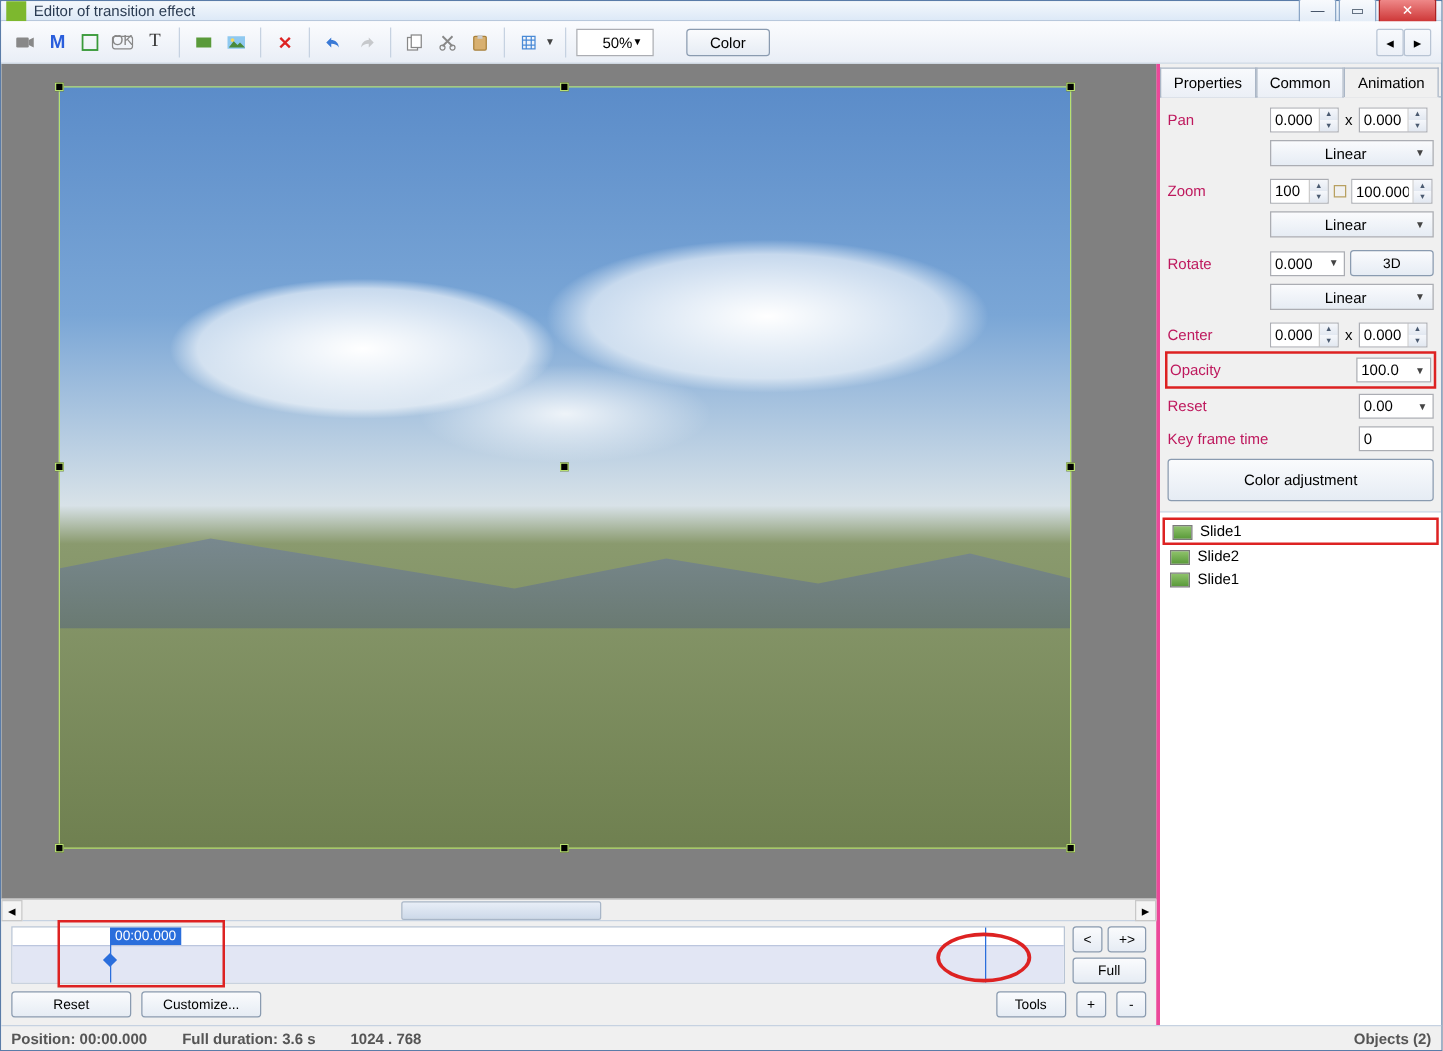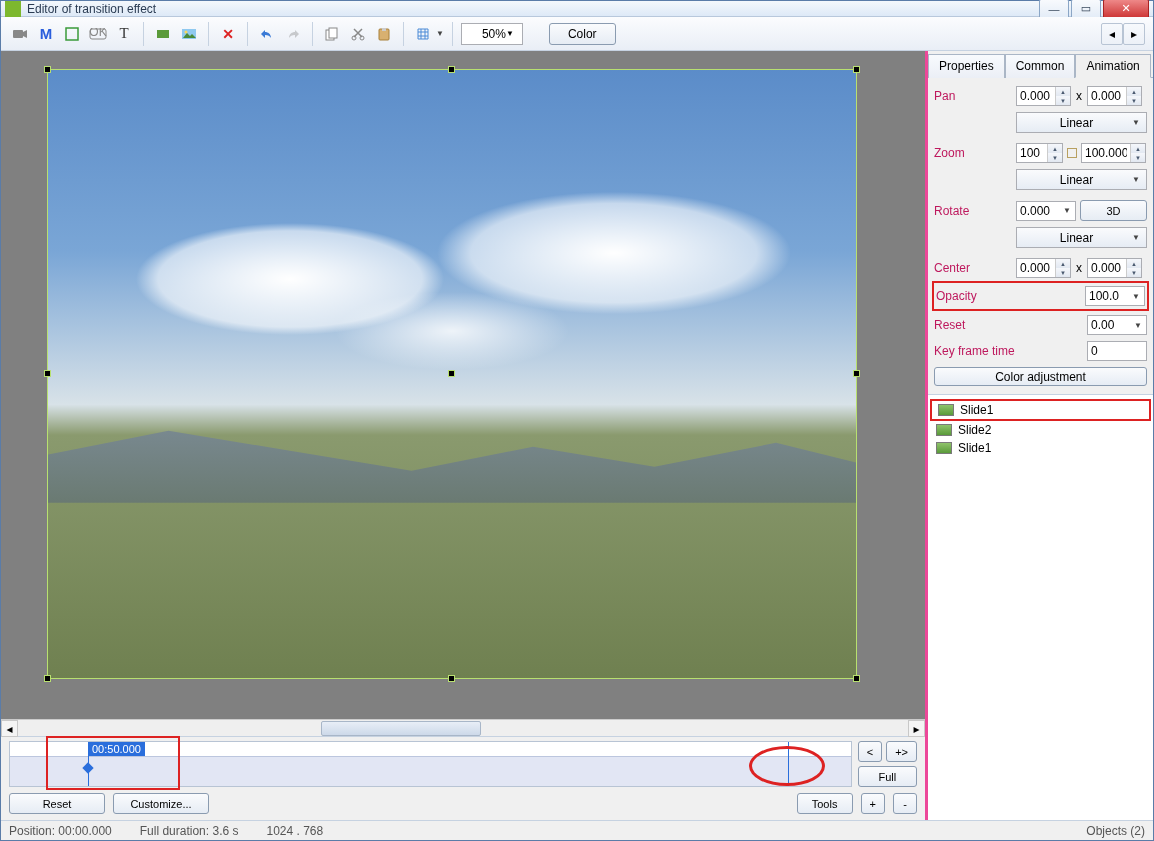--- a/index.html
+++ b/index.html
@@ -47,49 +47,49 @@
 .prow{display:flex;align-items:center;margin-bottom:6px;gap:4px;}
 .plabel{width:78px;color:#be185d;}
 .spin{display:flex;border:1px solid #abadb3;background:#fff;height:20px;}
 .spin input{border:none;width:38px;padding:0 3px;font-size:12px;outline:none;}
 .spin.wide input{width:48px;}
 .spinbtns{width:15px;display:flex;flex-direction:column;border-left:1px solid #ccc;}
 .spinbtns div{flex:1;font-size:6px;display:flex;align-items:center;justify-content:center;background:linear-gradient(#f5f7fb,#e2e8f1);color:#4a5a70;}
 .xlabel{margin:0 1px;}
 .ddl{flex:1;height:21px;border:1px solid #abadb3;background:linear-gradient(#fafbfd,#e6ecf4);display:flex;align-items:center;justify-content:center;position:relative;padding:0 18px 0 8px;}
 .ddl::after{content:"▼";position:absolute;right:6px;font-size:8px;color:#444;}
-.fullbtn{height:19px;background:linear-gradient(#fafbfd,#e6ecf4);border:1px solid #8a9bb0;border-radius:3px;width:100%;}
+.fullbtn{height:34px;background:linear-gradient(#fafbfd,#e6ecf4);border:1px solid #8a9bb0;border-radius:3px;width:100%;}
 .small-dd{width:60px;height:20px;border:1px solid #abadb3;background:#fff;display:flex;align-items:center;padding:0 3px;position:relative;}
 .small-dd::after{content:"▼";position:absolute;right:4px;font-size:8px;color:#444;}
 .small-num{width:60px;height:20px;border:1px solid #abadb3;background:#fff;padding:0 3px;display:flex;align-items:center;}
 .prow.right-num{justify-content:space-between;}
 .red-box{border:2px solid #d22;padding:3px 2px;margin:-3px -2px 4px;}
 
 .slide-list{flex:1;background:#fff;border-top:1px solid #c6d2e1;padding:4px 2px;}
-.slide-item{display:flex;align-items:center;gap:6px;padding:2px 6px;}
+.slide-item{display:flex;align-items:flex-end;gap:6px;padding:2px 6px;}
 .slide-item.sel{border:2px solid #d22;}
 .slide-ico{width:16px;height:12px;background:linear-gradient(#8fc36b,#5a9a3a);border:1px solid #7a7a7a;}
 
 .bottom{padding:4px 8px 0;background:#f0f0f0;border-top:1px solid #c6d2e1;}
 .timeline{display:flex;gap:6px;align-items:stretch;margin-bottom:6px;}
 .tl-track{flex:1;height:46px;border:1px solid #b8c4d4;background:#fff;position:relative;}
 .tl-shade{position:absolute;inset:14px 0 0 0;background:#e2e6f4;border-top:1px solid #bcc6de;}
 .tl-time{position:absolute;left:78px;top:0;height:14px;background:#2a6edc;color:#fff;padding:0 4px;font-size:11px;display:flex;align-items:center;}
 .tl-marker{position:absolute;left:78px;top:14px;bottom:0;width:1px;background:#2a6edc;}
 .tl-key{position:absolute;left:74px;top:22px;width:8px;height:8px;background:#2a6edc;transform:rotate(45deg);}
 .tl-redbox{position:absolute;left:36px;top:-6px;width:134px;height:54px;border:2px solid #d22;}
 .tl-ellipse{position:absolute;right:26px;top:4px;width:76px;height:40px;border:3px solid #d22;border-radius:50%;}
 .tl-cursor{position:absolute;right:62px;top:0;bottom:0;width:1px;background:#2a6edc;}
 .tl-btns{display:flex;flex-direction:column;gap:4px;}
 .tl-btns .row{display:flex;gap:4px;}
 .sbtn{height:21px;padding:0 8px;min-width:24px;background:linear-gradient(#fafbfd,#e6ecf4);border:1px solid #8a9bb0;border-radius:3px;font-size:11px;}
 .bottom-row{display:flex;gap:8px;align-items:center;margin-bottom:6px;}
 .bottom-row .spacer{flex:1;}
 
-.status{height:20px;background:#f0f0f0;border-top:1px solid #c6d2e1;display:flex;align-items:center;padding:0 8px;gap:28px;color:#555;font-size:11px;}
+.status{height:20px;background:#f0f0f0;border-top:1px solid #c6d2e1;display:flex;align-items:center;padding:0 8px;gap:28px;color:#555;font-size:11px;font-weight:bold;}
 .status .seg{white-space:nowrap;}
 
 svg{display:block;}
 </style>
 </head>
 <body>
 
 <div class="window">
 
   <div class="titlebar">
@@ -213,21 +213,21 @@
         <div class="track">
             <div class="thumb"></div>
           </div>
         <div class="arrow">▸</div>
       </div>
 
       <div class="bottom">
         <div class="timeline">
           <div class="tl-track">
             <div class="tl-shade"></div>
-            <div class="tl-time">00:50.000</div>
+            <div class="tl-time">00:00.000</div>
             <div class="tl-marker"></div>
             <div class="tl-key"></div>
             <div class="tl-cursor"></div>
             <div class="tl-redbox"></div>
             <div class="tl-ellipse"></div>
           </div>
           <div class="tl-btns">
             <div class="row">
               <button class="sbtn">&lt;</button>
               <button class="sbtn">+&gt;</button>

